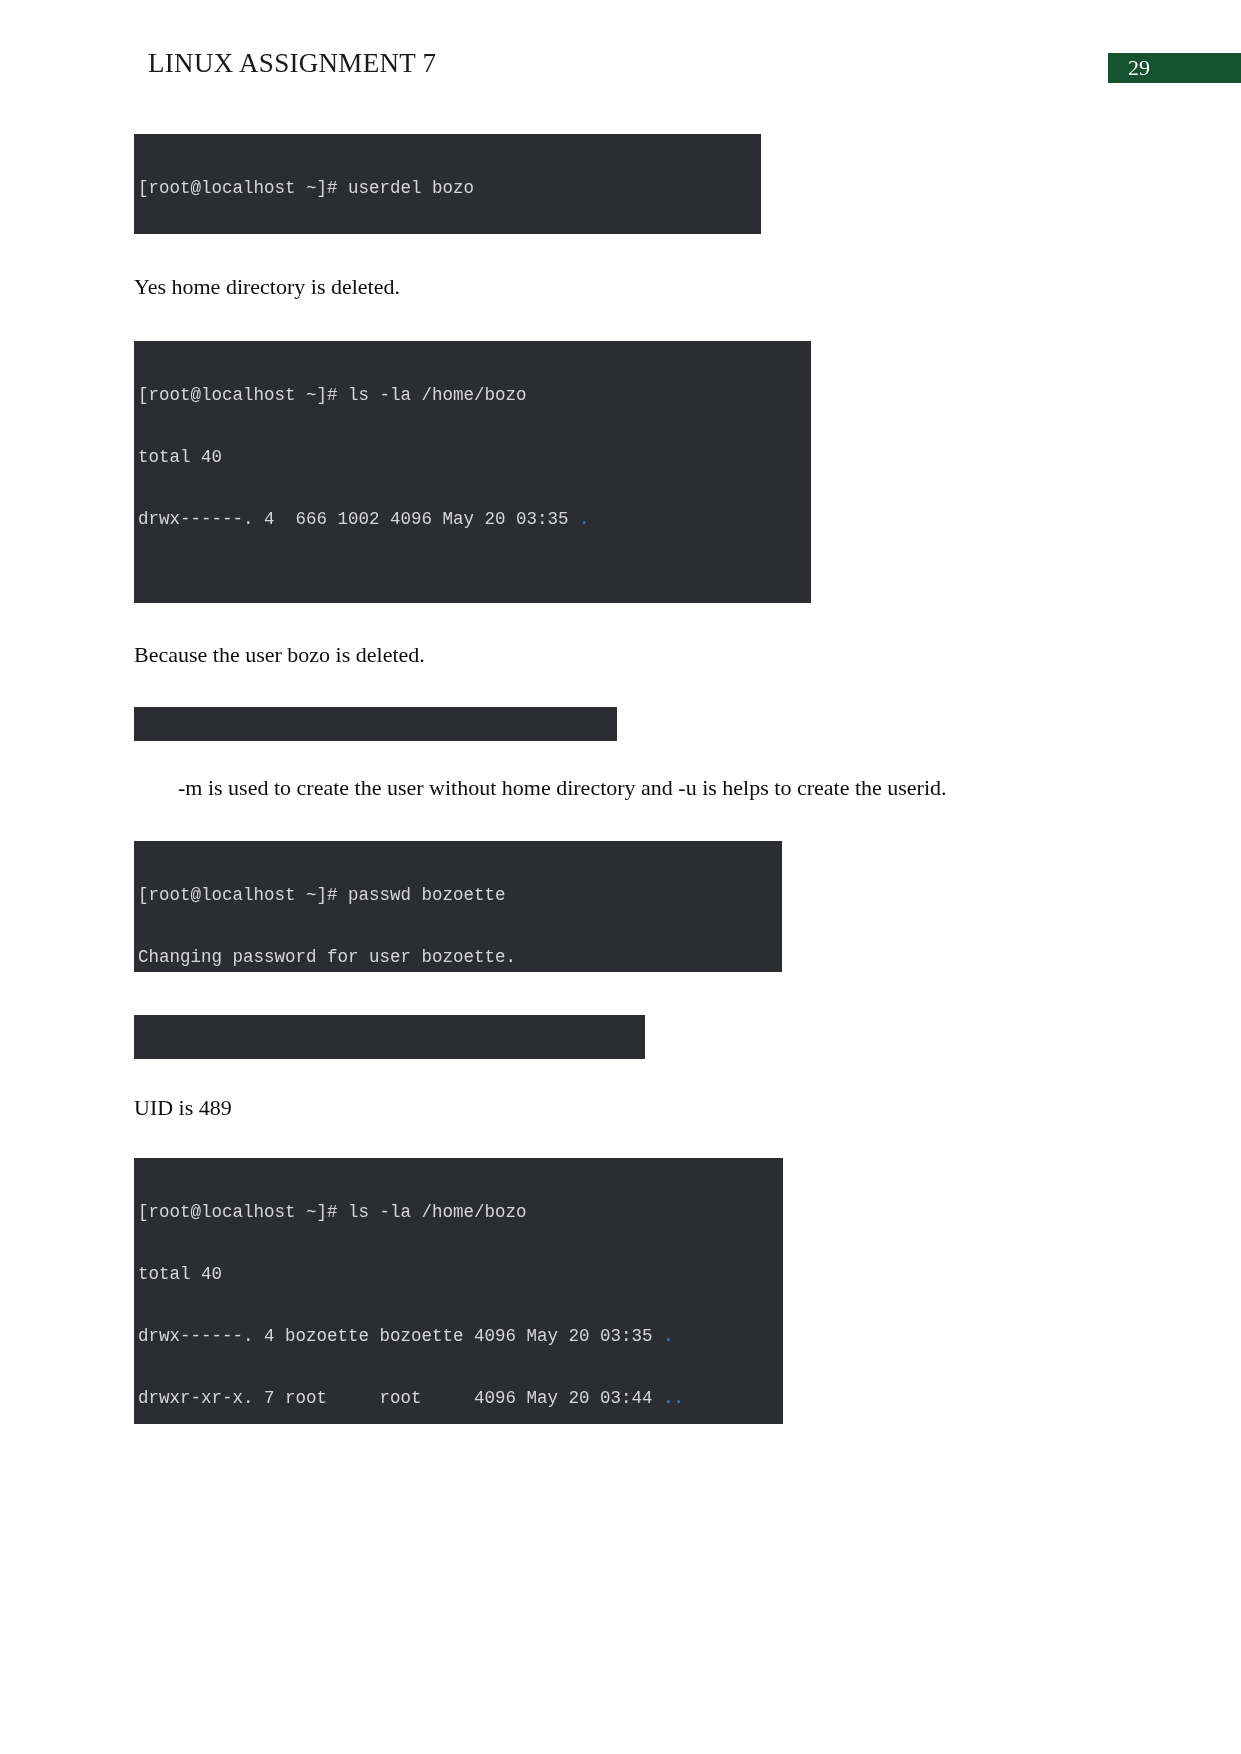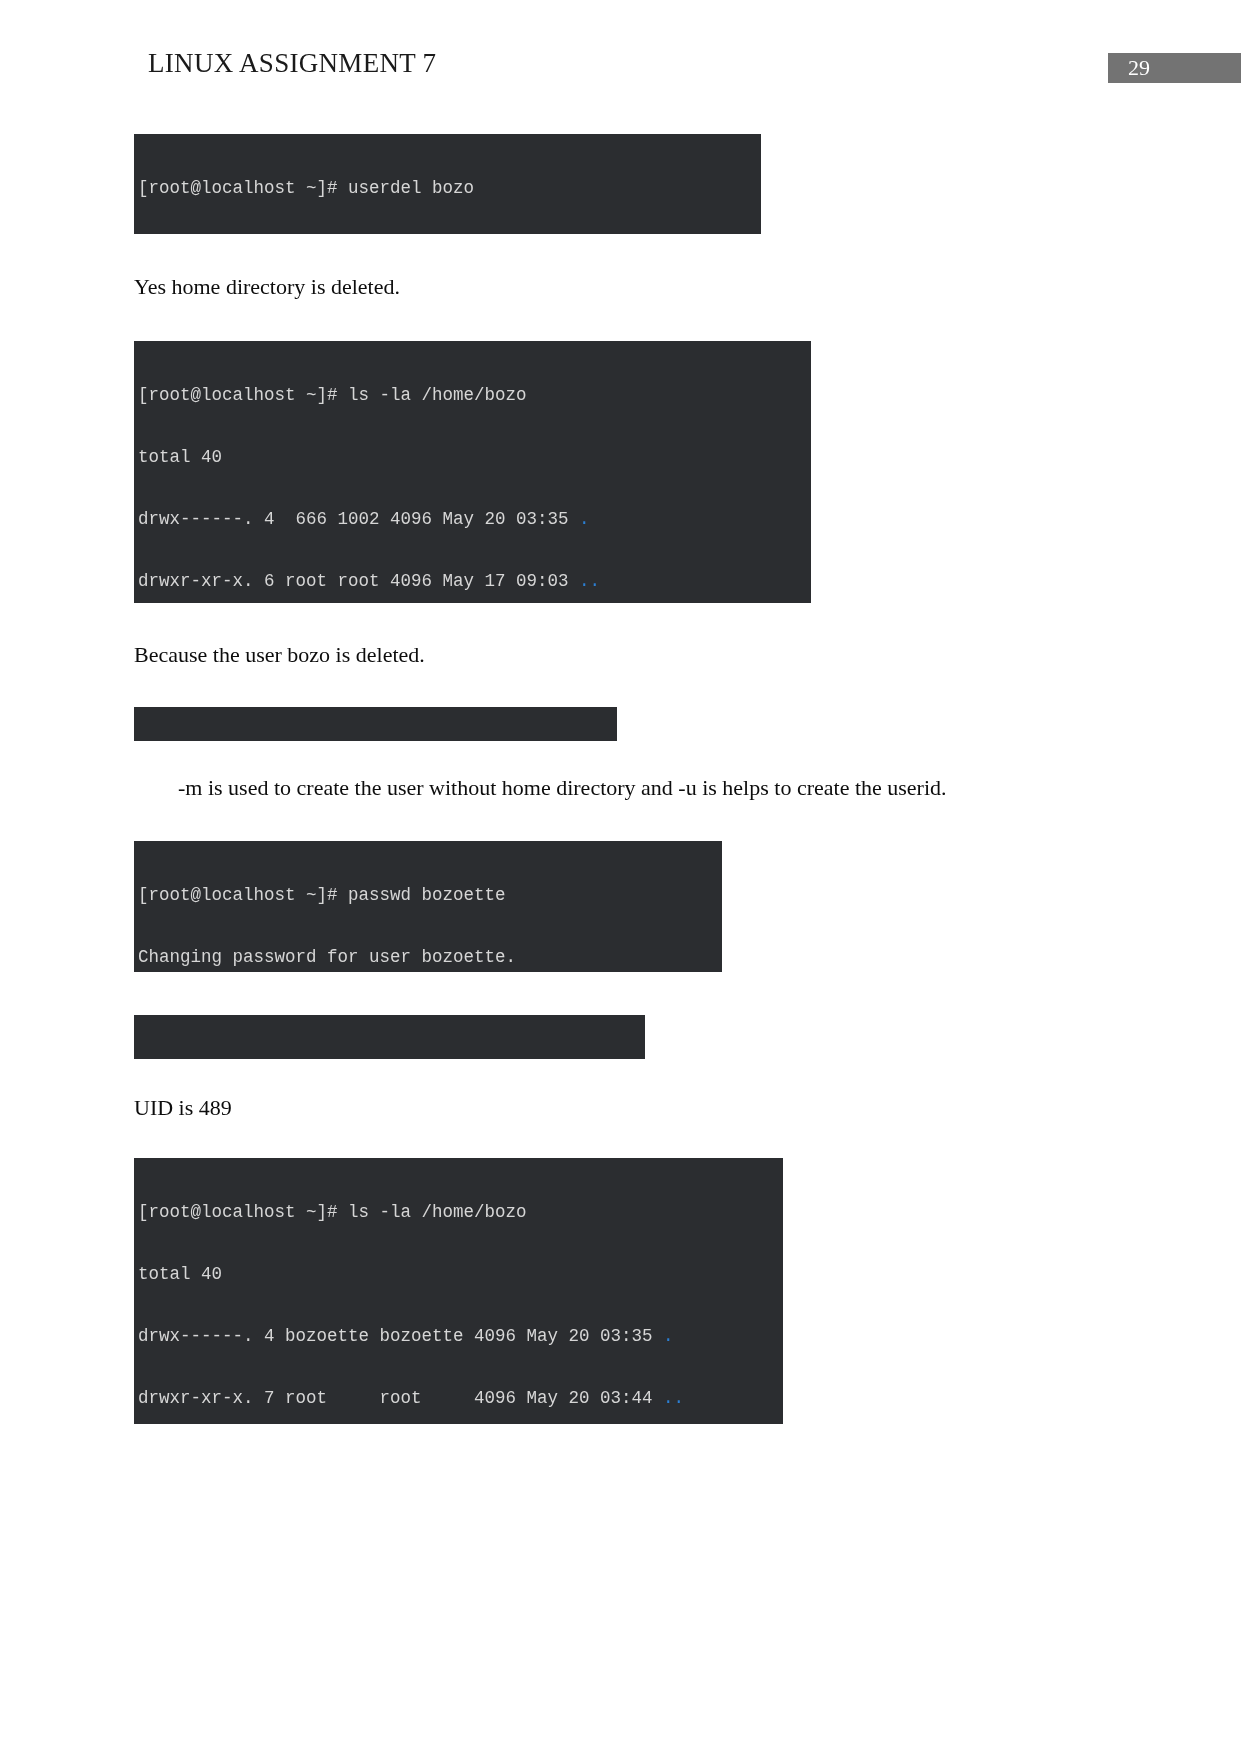--- a/index.html
+++ b/index.html
@@ -32,21 +32,21 @@
     color: #1a1a1a;
     letter-spacing: 0.3px;
     white-space: nowrap;
   }
   .page-badge {
     position: absolute;
     right: 0;
     top: 5px;
     width: 133px;
     height: 30px;
-    background: #737373;
+    background: #14532d;
     color: #ffffff;
     font-family: "Liberation Serif", serif;
     font-size: 22px;
     display: flex;
     align-items: center;
     padding-left: 20px;
     box-sizing: border-box;
   }
 
   
@@ -76,21 +76,21 @@
     display: block;
     padding-left: 4px;
     white-space: pre;
   }
   .blue { color: #2b7fd4; }
 
   
   #term-userdel   { left: 134px; top: 134px;  width: 627px;  height: 100px; }
   #term-lsla-bozo { left: 134px; top: 341px;  width: 677px;  height: 262px; }
   #term-useradd   { left: 134px; top: 707px;  width: 483px;  height: 34px; }
-  #term-passwd    { left: 134px; top: 841px;  width: 588px;  height: 131px; }
+  #term-passwd    { left: 134px; top: 841px;  width: 648px;  height: 131px; }
   #term-passwdfile{ left: 134px; top: 1015px; width: 511px;  height: 44px; }
   #term-lsla-final{ left: 134px; top: 1158px; width: 649px;  height: 266px; }
 
   #prose-1 { top: 274px; }
   #prose-2 { top: 642px; }
   #prose-3 { top: 775px; margin-left: 44px; }
   #prose-4 { top: 1095px; }
 </style>
 </head>
 <body>
@@ -107,21 +107,20 @@
   
   
 </div>
 
 <div class="prose" id="prose-1">Yes home directory is deleted.</div>
 
 <div class="term" id="term-lsla-bozo">
   <span class="ln">[root@localhost ~]# ls -la /home/bozo</span>
   <span class="ln">total 40</span>
   <span class="ln">drwx------. 4  666 1002 4096 May 20 03:35 <span class="blue">.</span></span>
-  <span class="ln">drwxr-xr-x. 6 root root 4096 May 17 09:03 <span class="blue">..</span></span>
   
   
   
   
   
   
   
   
   
 </div>

